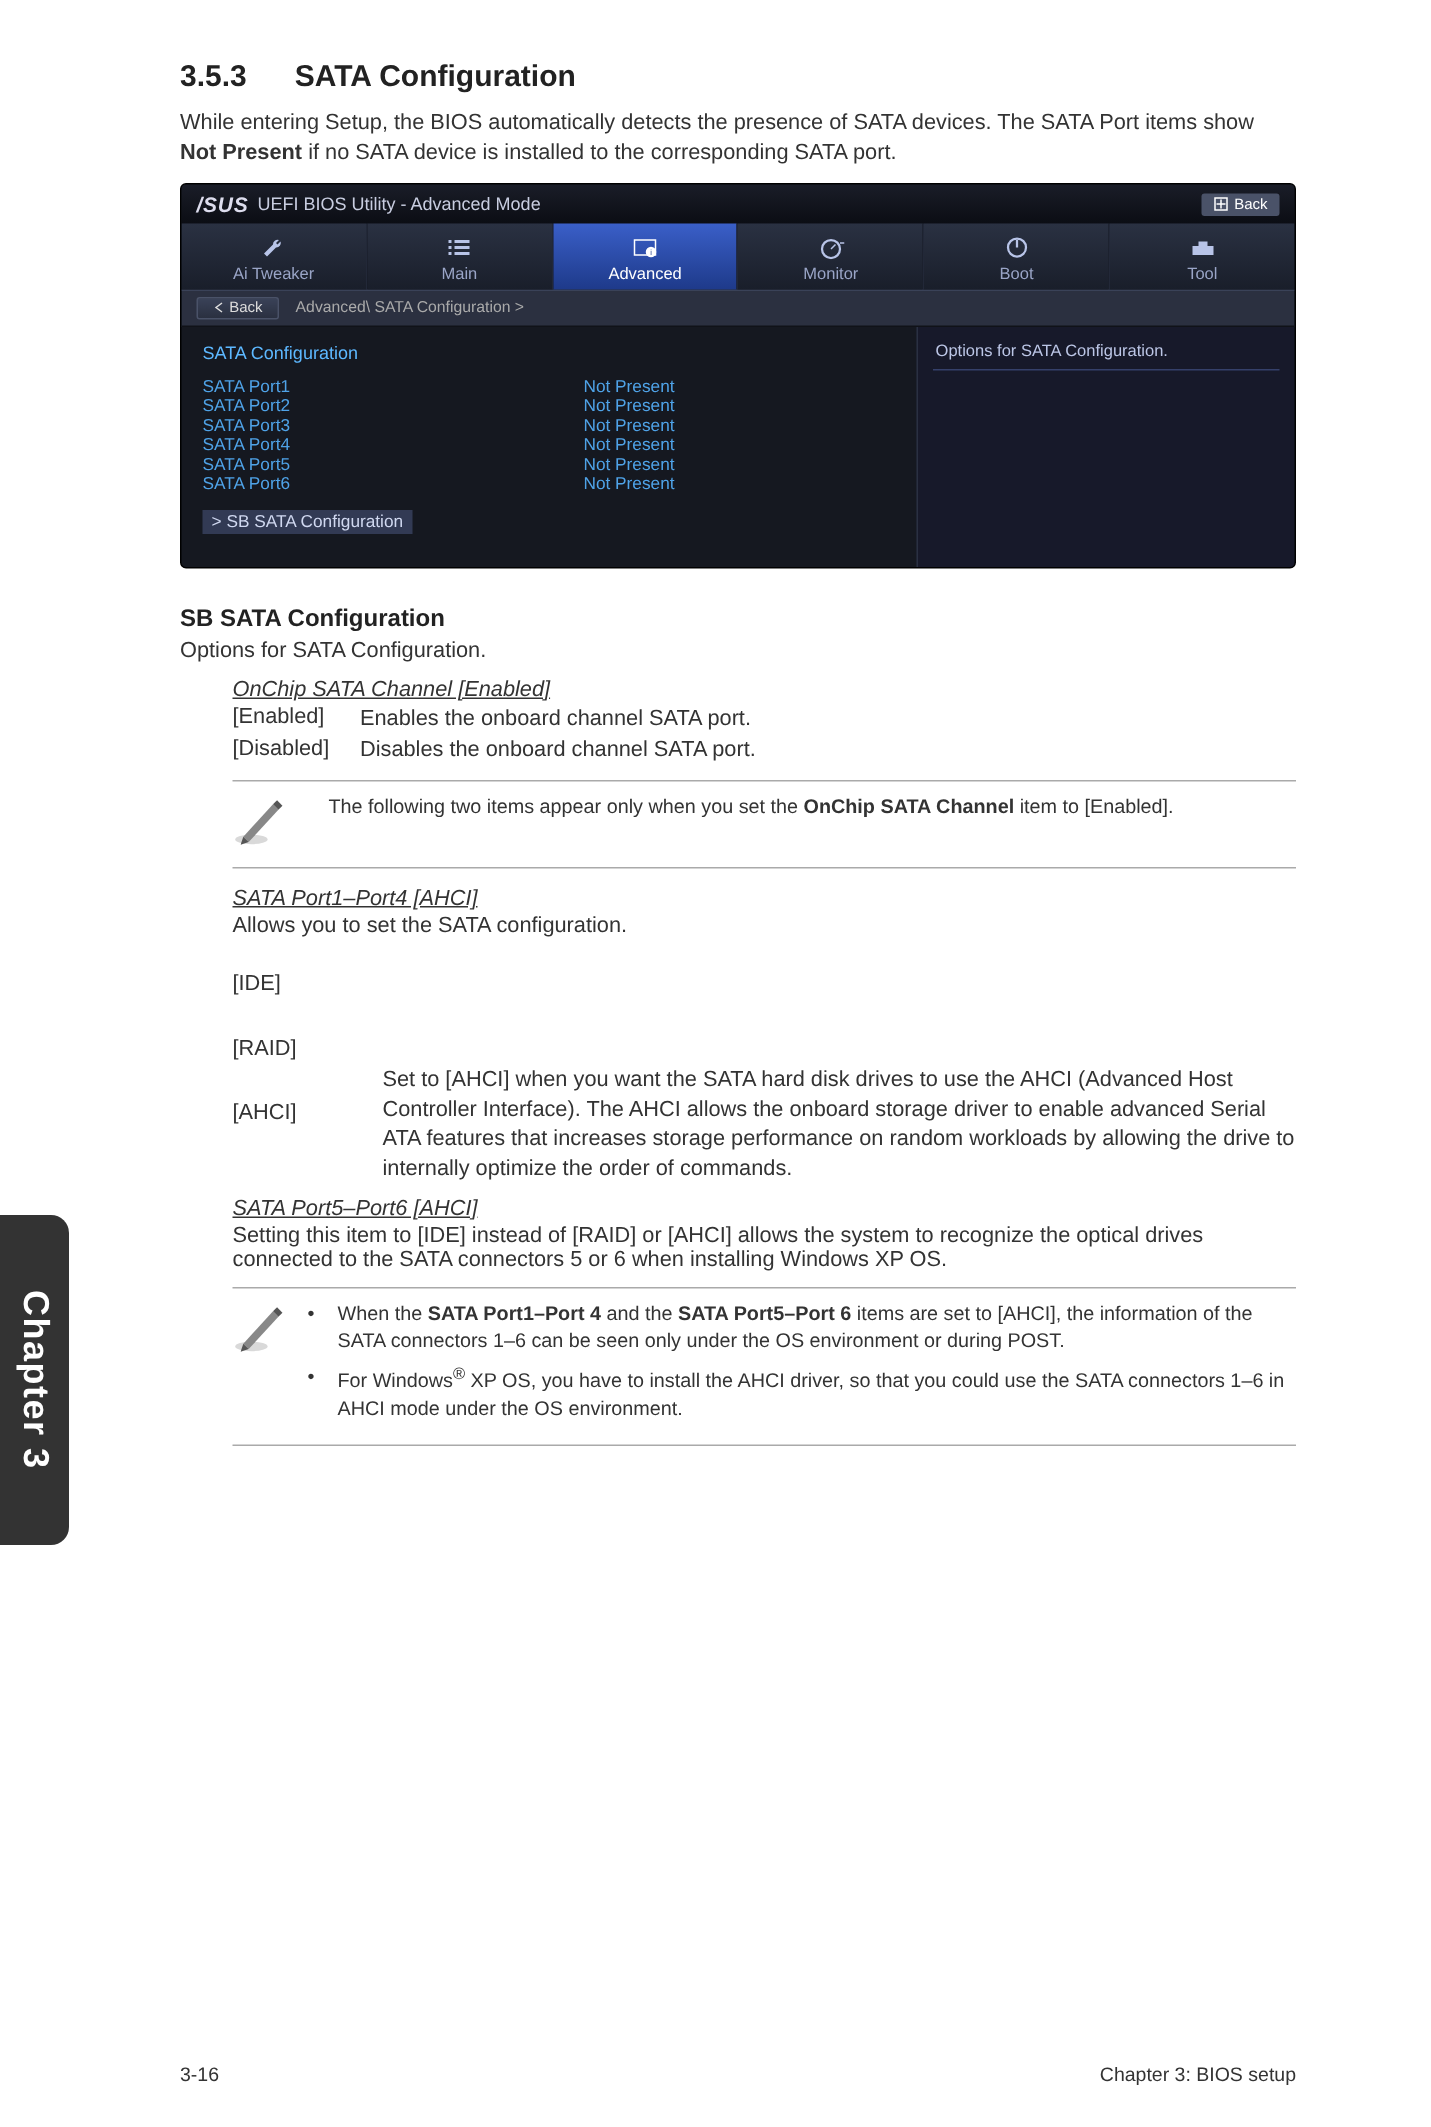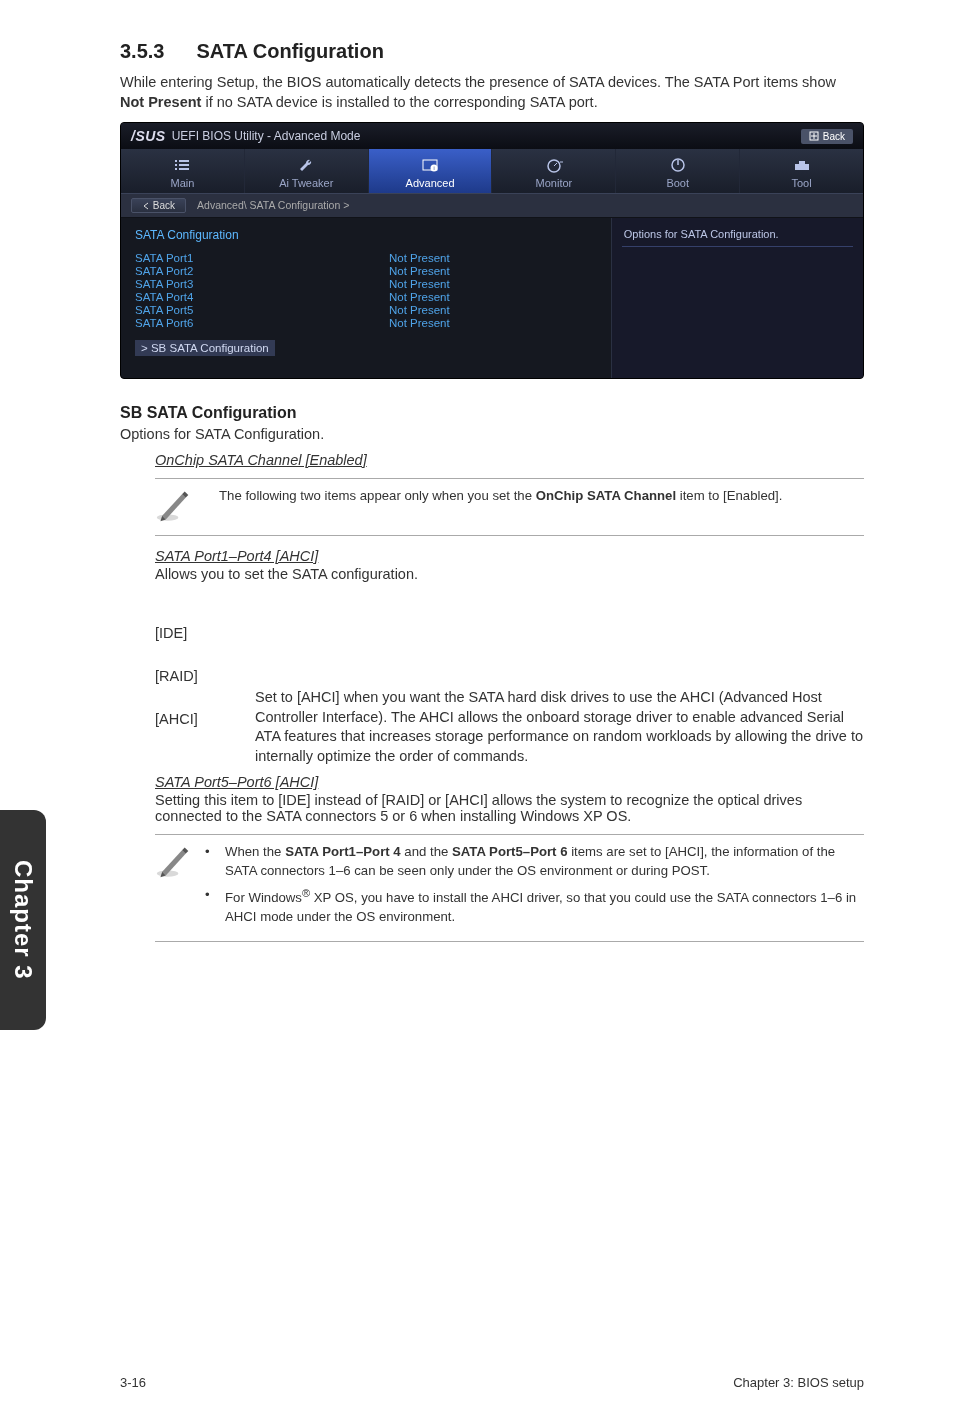--- a/index.html
+++ b/index.html
@@ -303,33 +303,33 @@
         <svg width="10" height="10" viewBox="0 0 10 10">
             <rect x="1" y="1" width="8" height="8" fill="none" stroke="#fff"></rect>
             <path d="M5 2v6M2 5h6" stroke="#fff"></path>
           </svg>
         <span>Back</span>
       </div>
     </div>
     <div class="bios-tabs">
       <div class="bios-tab">
         <div class="bios-tab-icon">
+            <svg width="18" height="16">
+              <path d="M13 3a3 3 0 0 0-4 3l-6 6 2 2 6-6a3 3 0 0 0 3-4l-2 2-1-1z" fill="#b8c4e8"></path>
+            </svg>
+          </div>
+        <span>Ai Tweaker</span>
+      </div>
+      <div class="bios-tab">
+        <div class="bios-tab-icon">
             <svg width="18" height="14">
               <path d="M2 3h2M6 3h10M2 7h2M6 7h10M2 11h2M6 11h10" stroke="#b8c4e8" stroke-width="2"></path>
             </svg>
           </div>
         <span>Main</span>
-      </div>
-      <div class="bios-tab">
-        <div class="bios-tab-icon">
-            <svg width="18" height="16">
-              <path d="M13 3a3 3 0 0 0-4 3l-6 6 2 2 6-6a3 3 0 0 0 3-4l-2 2-1-1z" fill="#b8c4e8"></path>
-            </svg>
-          </div>
-        <span>Ai Tweaker</span>
       </div>
       <div class="bios-tab active">
         <div class="bios-tab-icon">
             <svg width="20" height="16">
               <rect x="3" y="3" width="14" height="10" fill="none" stroke="#fff"></rect>
               <circle cx="14" cy="11" r="3.5" fill="#fff"></circle>
               <text x="14" y="13" font-size="5" text-anchor="middle" fill="#1e3a8a">i</text>
             </svg>
           </div>
         <span>Advanced</span>
@@ -404,39 +404,47 @@
         <span>Options for SATA Configuration.</span>
       </div>
     </div>
   </div>
 
   <h3 class="subheading">SB SATA Configuration</h3>
   <p class="subtext">Options for SATA Configuration.</p>
 
   <div class="indent">
     <p class="item-title">OnChip SATA Channel [Enabled]</p>
+    <div class="opt-row">
+        <div class="opt-key">[Enabled]</div>
+        <div class="opt-val">Enables the onboard channel SATA port.</div>
+      </div>
+    <div class="opt-row">
+        <div class="opt-key">[Disabled]</div>
+        <div class="opt-val">Disables the onboard channel SATA port.</div>
+      </div>
   </div>
 
   <div class="note-block">
     <div class="note-icon">
       <svg class="pen-svg" viewBox="0 0 40 40">
           <ellipse cx="14" cy="34" rx="12" ry="3.5" fill="#d9d9d9"></ellipse>
           <path d="M8 32 L30 8 L34 12 L12 36 Z" fill="#888"></path>
           <path d="M8 32 L12 36 L6 38 Z" fill="#555"></path>
           <path d="M30 8 L34 12 L37 9 L33 5 Z" fill="#555"></path>
         </svg>
     </div>
     <div class="note-text">
       <span>The following two items appear only when you set the </span><b>OnChip SATA Channel</b><span> item to [Enabled].</span>
     </div>
   </div>
 
   <div class="indent">
     <p class="item-title">SATA Port1–Port4 [AHCI]</p>
-    <p class="subtext" style="margin-bottom:20px">Allows you to set the SATA configuration.</p>
+    <p class="subtext" style="margin-bottom:0">Allows you to set the SATA configuration.</p>
     <div class="opt-row">
         <div class="opt-key opt-key-wide">[IDE]</div>
       </div>
     <div class="opt-row" style="margin-top:4px">
         <div class="opt-key opt-key-wide">[RAID]</div>
       </div>
     <div class="opt-row" style="margin-top:4px">
         <div class="opt-key opt-key-wide">[AHCI]</div>
         <div class="opt-val">Set to [AHCI] when you want the SATA hard disk drives to use the AHCI (Advanced Host Controller Interface). The AHCI allows the onboard storage driver to enable advanced Serial ATA features that increases storage performance on random workloads by allowing the drive to internally optimize the order of commands.</div>
       </div>

